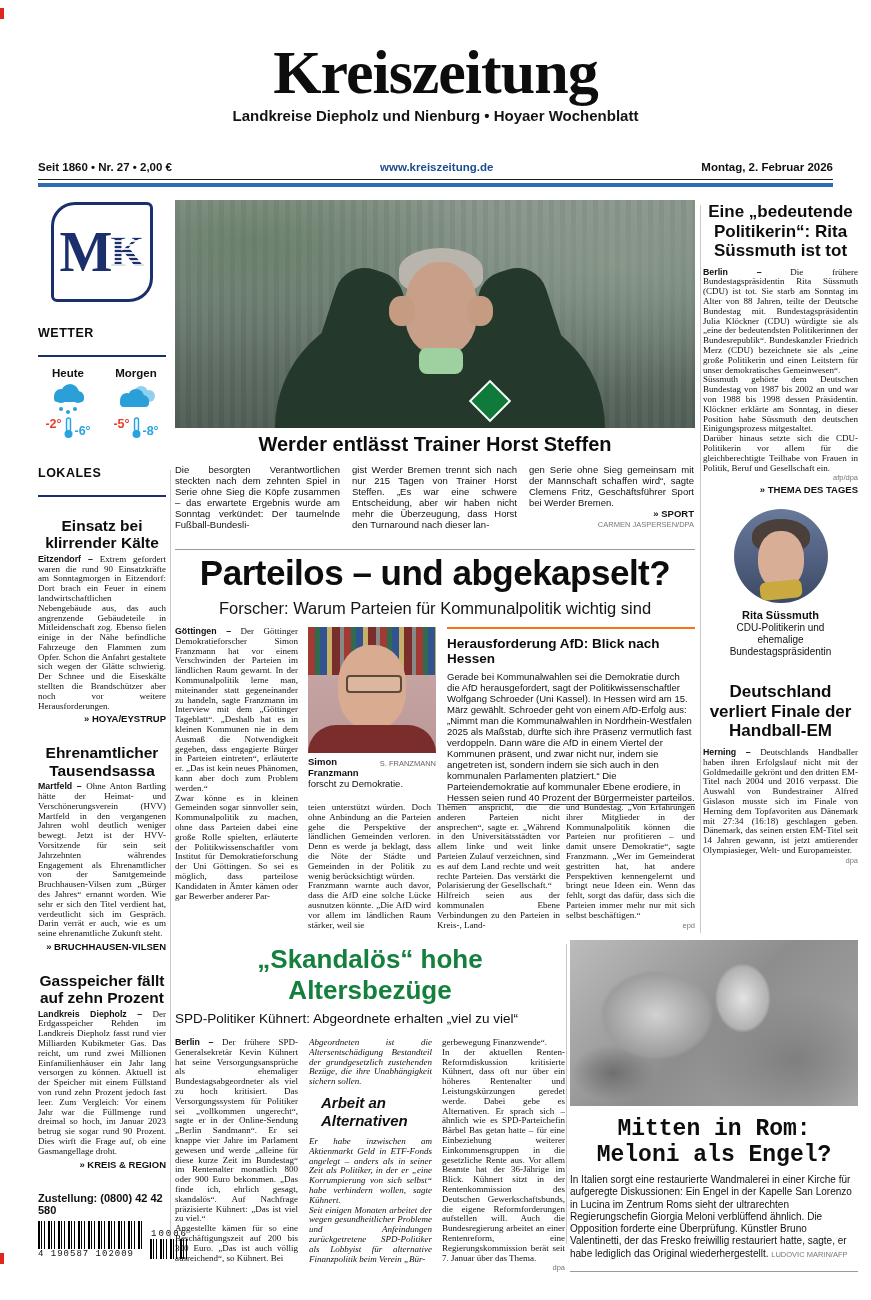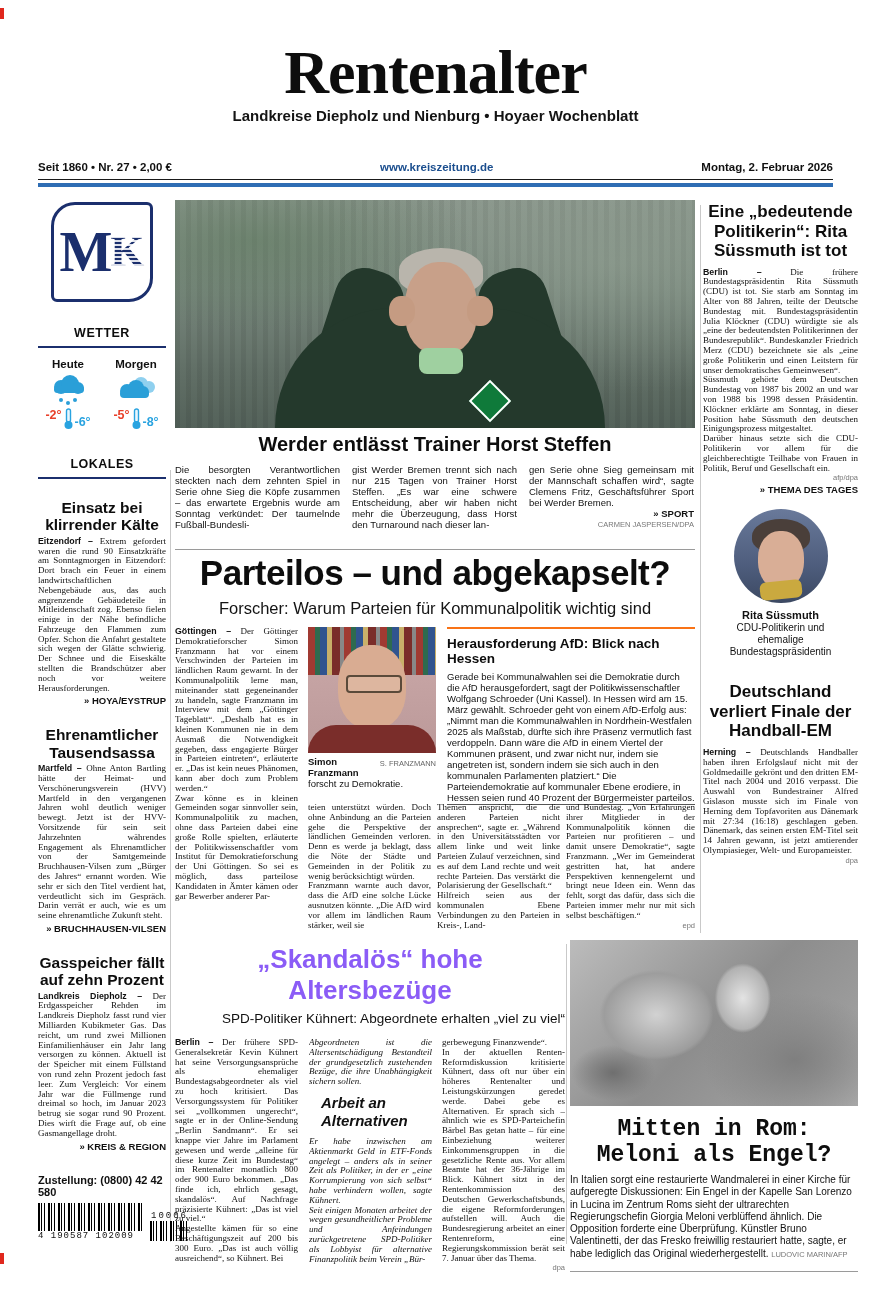--- a/index.html
+++ b/index.html
@@ -24,22 +24,22 @@
   .v3{left:566px;top:944px;height:300px;}
   .hrule{position:absolute;height:1px;background:#9a9a9a;}
   
   .leftcol{position:absolute;left:38px;top:202px;width:128px;}
   .logo{width:96px;height:94px;margin:0 auto;border:3px solid #1b2f6d;border-radius:24px 6px 24px 6px;
         display:flex;align-items:center;justify-content:center;}
   .logo-m{font-family:"Liberation Serif",serif;font-weight:700;font-size:56px;color:#1b2f6d;line-height:1;}
   .logo-k{font-family:"Liberation Serif",serif;font-weight:700;font-size:44px;line-height:1;margin-left:-2px;
           background:repeating-linear-gradient(180deg,#1b2f6d 0 2px,rgba(27,47,109,.15) 2px 4px);
           -webkit-background-clip:text;background-clip:text;color:transparent;}
-  .sechead{margin-top:24px;text-align:center;font-family:"Liberation Sans",sans-serif;font-weight:700;
-           font-size:12.5px;letter-spacing:.5px;border-bottom:2px solid #1b2f6d;padding-bottom:6px;color:#0d0d0d;}
+  .sechead{margin-top:24px;text-align:left;font-family:"Liberation Sans",sans-serif;font-weight:700;
+           font-size:12.5px;letter-spacing:.5px;border-bottom:2px solid #1b2f6d;padding-bottom:15px;color:#0d0d0d;}
   .weather-grid{display:flex;justify-content:space-between;margin-top:10px;}
   .wcell{width:60px;text-align:center;}
   .wlabel{font-family:"Liberation Sans",sans-serif;font-weight:700;font-size:11.5px;}
   .wicon{margin-top:4px;height:34px;}
   .temps{display:flex;align-items:flex-start;justify-content:center;gap:1px;
          font-family:"Liberation Sans",sans-serif;font-weight:700;font-size:12.5px;}
   .thot{color:#e8402a;} .tcold{color:#29a3e0;margin-top:7px;}
   .article{margin-top:14px;}
   .article h3{margin:20px 0 3px;text-align:center;font-family:"Liberation Sans",sans-serif;font-weight:700;
               font-size:15.5px;line-height:1.12;color:#0d0d0d;}
@@ -98,22 +98,22 @@
   .pg-caption .cap-credit{float:right;font-size:7.5px;color:#666;margin-top:2px;}
   .infobox{position:absolute;left:272px;top:0;width:248px;height:168px;border-top:2px solid #f97316;border-bottom:1px solid #555;
            padding-top:7px;overflow:hidden;}
   .infobox h4{margin:0 0 5px;font-family:"Liberation Sans",sans-serif;font-weight:700;font-size:13.5px;color:#0d0d0d;}
   .infobox p{margin:0;font-family:"Liberation Sans",sans-serif;font-size:9.5px;line-height:11px;text-align:left;}
   .pg-c2{left:133px;top:176px;width:123px;height:134px;}
   .pg-c3{left:262px;top:176px;width:123px;height:134px;}
   .pg-c4{left:391px;top:176px;width:129px;height:134px;}
   
   .kuh{position:absolute;left:175px;top:944px;width:390px;}
-  .kuh h2{margin:0;text-align:center;font-family:"Liberation Sans",sans-serif;font-weight:700;font-size:26px;color:#8b5cf6;}
-  .kuh .sub{margin-top:5px;text-align:right;font-family:"Liberation Sans",sans-serif;font-size:13.5px;}
+  .kuh h2{margin:0;text-align:center;font-family:"Liberation Sans",sans-serif;font-weight:700;font-size:26px;color:#15803d;}
+  .kuh .sub{margin-top:5px;text-align:left;font-family:"Liberation Sans",sans-serif;font-size:13.5px;}
   .kuh-cols{position:relative;margin-top:12px;height:252px;}
   .kuh-col{position:absolute;top:0;width:123px;height:252px;overflow:hidden;}
   .kc1{left:0;} .kc2{left:134px;font-style:italic;} .kc3{left:267px;}
   .kuh-subhead{margin:7px 0 7px 12px;font-family:"Liberation Sans",sans-serif;font-weight:700;font-size:15px;line-height:1.2;}
   
   .meloni{position:absolute;left:570px;top:940px;width:288px;}
   .photo-fresco{width:288px;height:166px;overflow:hidden;
     background:
       radial-gradient(95px 75px at 30% 45%, #d2d2d2 0%, #9d9d9d 55%, transparent 60%),
       radial-gradient(50px 62px at 60% 35%, #e3e3e3 0%, #b2b2b2 50%, transparent 56%),
@@ -140,21 +140,21 @@
 </style>
 </head>
 <body>
 
 <div class="page">
 
   <div class="regmark top"></div>
   <div class="regmark bottom"></div>
 
   <header class="masthead">
-    <h1>Rentenalter</h1>
+    <h1>Kreiszeitung</h1>
     <div class="subtitle">Landkreise Diepholz und Nienburg • Hoyaer Wochenblatt</div>
   </header>
   <div class="inforow">
     <span>Seit 1860 • Nr. 27 • 2,00 €</span>
     <span class="website">www.kreiszeitung.de</span>
     <span>Montag, 2. Februar 2026</span>
   </div>
   <div class="rule-black"></div>
   <div class="rule-blue"></div>
 

